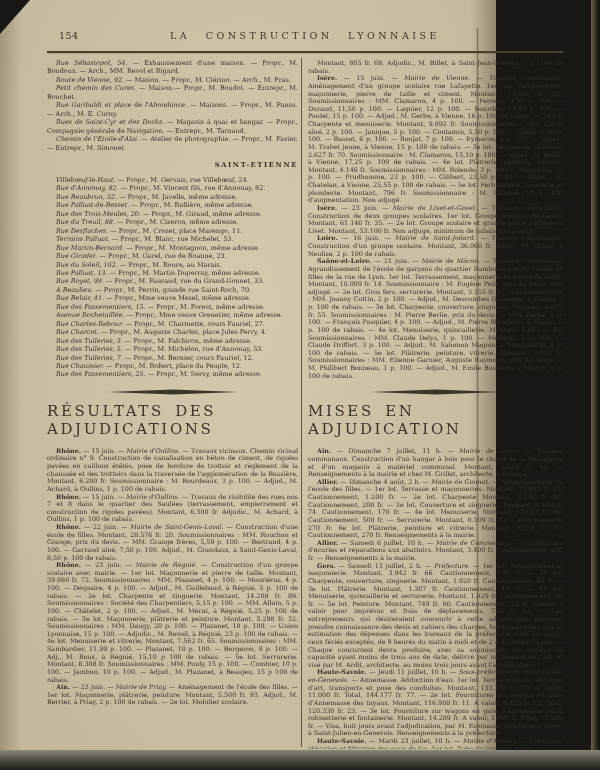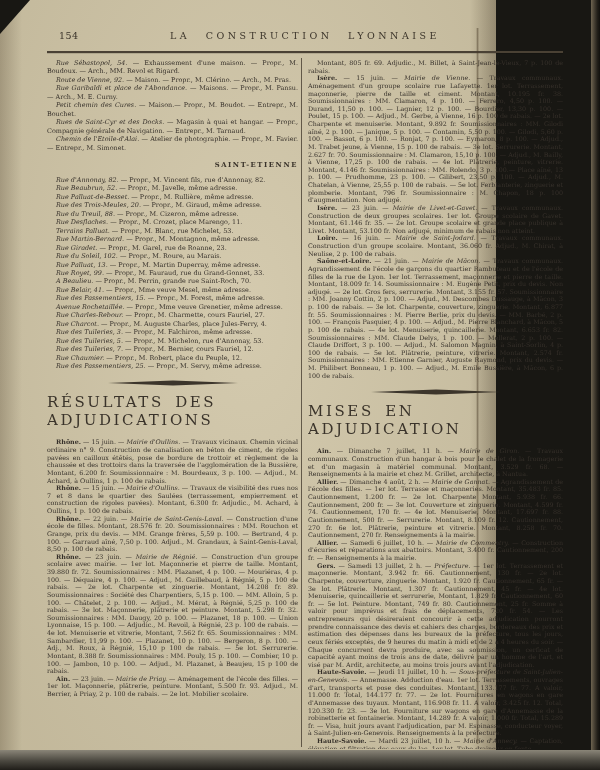--- a/index.html
+++ b/index.html
@@ -74,29 +74,30 @@
   <div class="header">
     <span class="page-num">154</span>
     <div class="journal-title">LA CONSTRUCTION LYONNAISE</div>
   </div>
   <div class="header-rule"></div>
 
   <div class="col col-left">
     <div>
         <p class="entry"><span class="it">Rue Sébastopol, 54.</span><span> — Exhaussement d'une maison. — Propr., M. Boudoux. — Arch., MM. Revol et Rigard.</span></p>
         <p class="entry"><span class="it">Route de Vienne, 92.</span><span> — Maison. — Propr., M. Clérino. — Arch., M. Pras.</span></p>
+        <p class="entry"><span class="it">Petit chemin des Cures.</span><span> — Maison.— Propr., M. Boudot. — Entrepr., M. Bouchet.</span></p>
         <p class="entry"><span class="it">Rue Garibaldi et place de l'Abondance.</span><span> — Maisons. — Propr., M. Pansu. — Arch., M. E. Curny.</span></p>
-        <p class="entry"><span class="it">Petit chemin des Cures.</span><span> — Maison.— Propr., M. Boudot. — Entrepr., M. Bouchet.</span></p>
         <p class="entry"><span class="it">Rues de Saint-Cyr et des Docks.</span><span> — Magasin à quai et hangar. — Propr., Compagnie générale de Navigation. — Entrepr., M. Tarnaud.</span></p>
         <p class="entry"><span class="it">Chemin de l'Etoile-d'Alai.</span><span> — Atelier de photographie. — Propr., M. Favier. — Entrepr., M. Simonet.</span></p>
       </div>
 
     <div class="sec-heading">SAINT-ETIENNE</div>
 
     <div>
+        <p class="entry"><span class="it">Villebœuf-le-Haut.</span><span> — Propr., M. Gervais, rue Villebœuf, 24.</span></p>
         <p class="entry"><span class="it">Rue d'Annonay, 82.</span><span> — Propr., M. Vincent fils, rue d'Annonay, 82.</span></p>
         <p class="entry"><span class="it">Rue Beaubrun, 52.</span><span> — Propr., M. Javelle, même adresse.</span></p>
         <p class="entry"><span class="it">Rue Palluat-de-Besset.</span><span> — Propr., M. Rullière, même adresse.</span></p>
         <p class="entry"><span class="it">Rue des Trois-Meules, 20.</span><span> — Propr., M. Giraud, même adresse.</span></p>
         <p class="entry"><span class="it">Rue du Treuil, 88.</span><span> — Propr., M. Cizeron, même adresse.</span></p>
         <p class="entry"><span class="it">Rue Desflaches.</span><span> — Propr., M. Crozet, place Marengo, 11.</span></p>
         <p class="entry"><span class="it">Terrains Palluat.</span><span> — Propr., M. Blanc, rue Michelet, 53.</span></p>
         <p class="entry"><span class="it">Rue Martin-Bernard.</span><span> — Propr., M. Montagnon, même adresse.</span></p>
         <p class="entry"><span class="it">Rue Giradet.</span><span> — Propr., M. Garel, rue de Roanne, 23.</span></p>
         <p class="entry"><span class="it">Rue du Soleil, 102.</span><span> — Propr., M. Roure, au Marais.</span></p>

